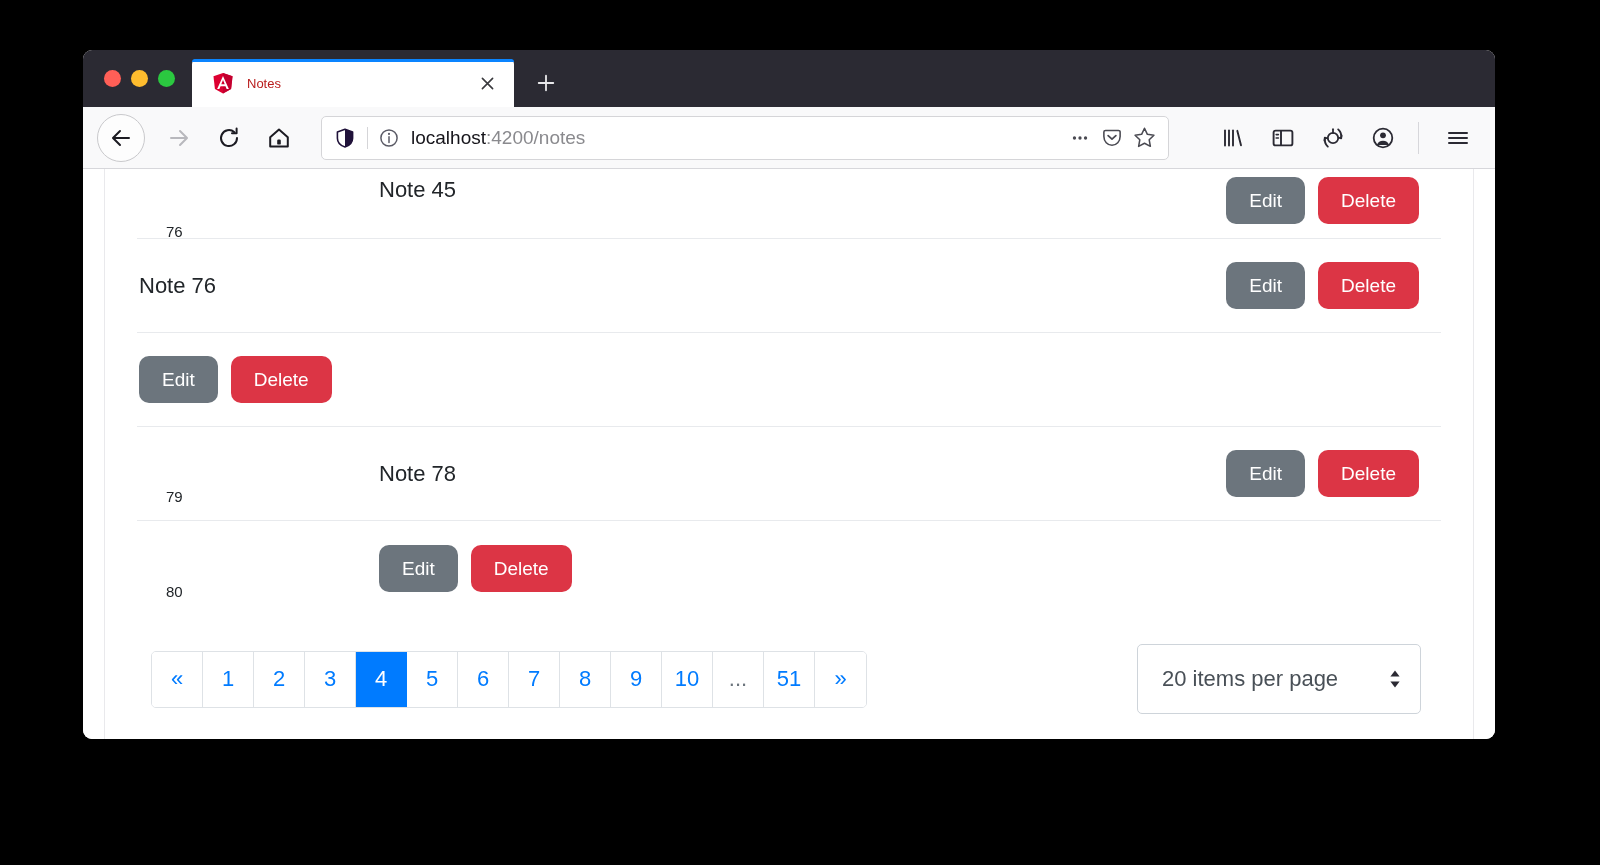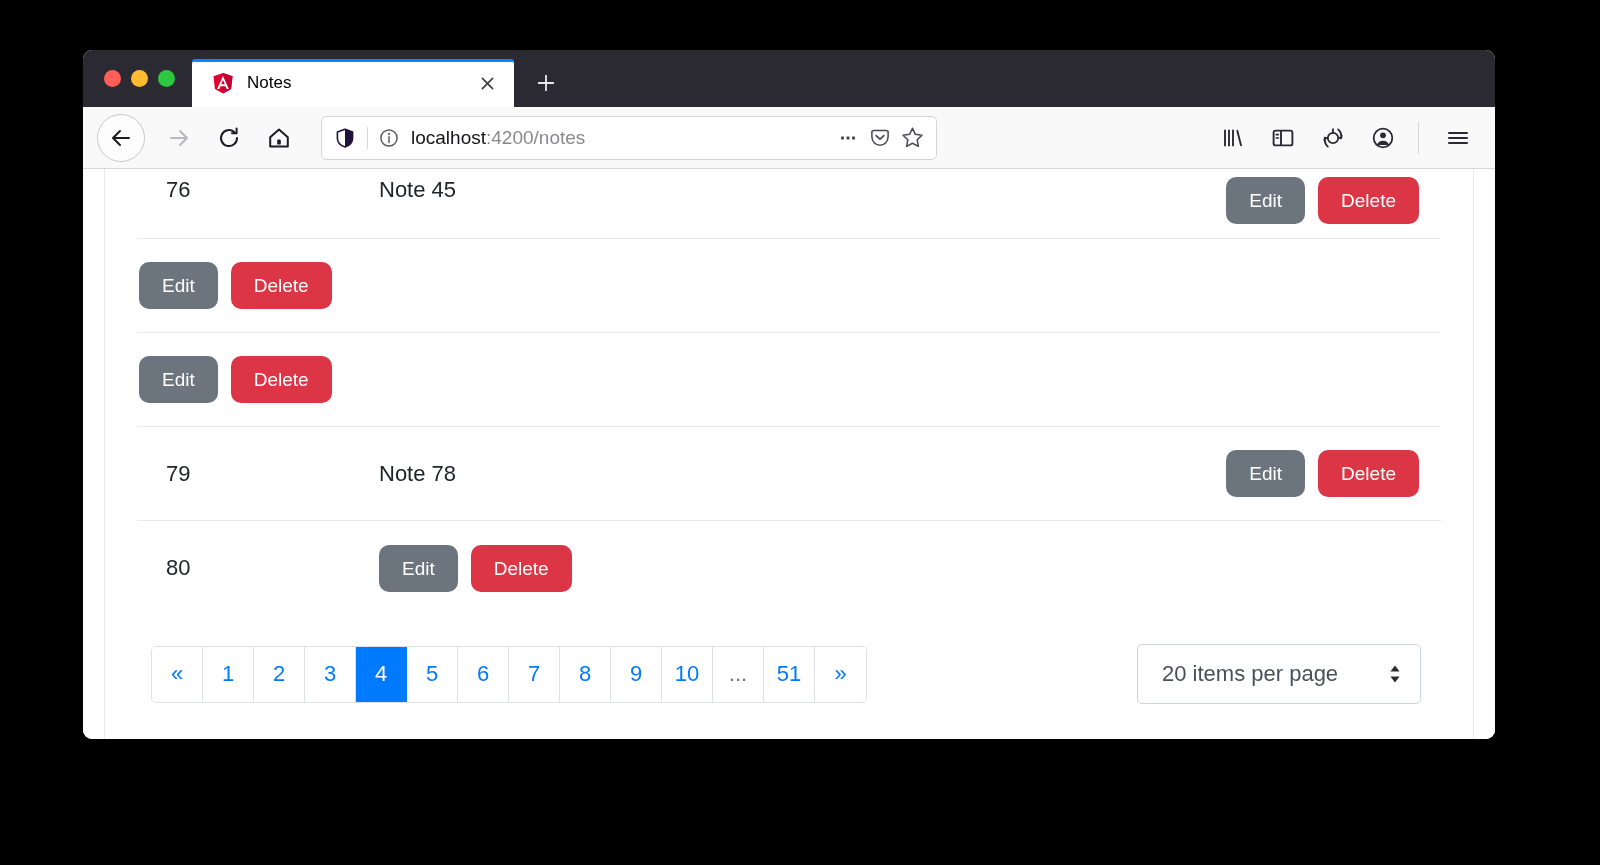--- a/index.html
+++ b/index.html
@@ -61,22 +61,22 @@
     position: absolute;
     left: 0; right: 0; top: 0;
     height: 3px;
     background: #0a84ff;
     border-top-left-radius: 5px;
     border-top-right-radius: 5px;
   }
   .tab-favicon { width: 22px; height: 23px; flex: 0 0 auto; margin-right: 13px; }
   .tab-title {
     flex: 1 1 auto;
-    font-size: 17px;
-    color: #000000;
+    font-size: 13px;
+    color: #b91c1c;
     white-space: nowrap;
     overflow: hidden;
     text-overflow: ellipsis;
   }
   .tab-close {
     width: 26px; height: 26px;
     display: flex; align-items: center; justify-content: center;
     flex: 0 0 auto;
   }
   .new-tab {
@@ -104,21 +104,21 @@
   .nav-btn.back {
     width: 48px; height: 48px;
     border: 1px solid #c9c9cc;
     border-radius: 50%;
     background: #fdfdfd;
     margin-right: 14px;
   }
 
   .urlbar {
     flex: 0 0 auto;
-    width: 616px;
+    width: 848px;
     height: 44px;
     margin-left: 12px;
     background: #ffffff;
     border: 1px solid #d5d5d8;
     border-radius: 5px;
     display: flex;
     align-items: center;
     padding: 0 10px 0 12px;
   }
   .url-shield { width: 22px; height: 22px; flex: 0 0 auto; }
@@ -170,23 +170,24 @@
     align-items: center;
     height: 94px;
     border-bottom: 1px solid #e8eaed;
     padding: 0 2px;
   }
   .note-row:first-child { height: 70px; align-items: flex-start; padding-top: 8px; }
   .note-row:last-of-type { border-bottom: none; }
   .cell-id {
     width: 240px;
     flex: 0 0 auto;
-    font-size: 22px;
+    font-size: 15px;
     color: #212529;
     padding-left: 27px;
+    margin-top: 46px;
   }
   .cell-name {
     flex: 1 1 auto;
     font-size: 22px;
     color: #212529;
   }
   .cell-actions {
     flex: 0 0 auto;
     display: flex;
     align-items: center;
@@ -242,21 +243,21 @@
     border-right-color: #007bff;
   }
   .page-item.disabled {
     color: #6c757d;
     cursor: default;
   }
 
   .page-size-select {
     position: relative;
     width: 284px;
-    height: 60px;
+    height: 70px;
     border: 1px solid #ced4da;
     border-radius: 5px;
     background: #ffffff;
     display: flex;
     align-items: center;
     padding: 0 18px 0 24px;
     cursor: pointer;
   }
   .page-size-label {
     flex: 1 1 auto;
@@ -421,20 +422,21 @@
         <div class="note-row">
           <div class="cell-id">76</div>
           <div class="cell-name">Note 45</div>
           <div class="cell-actions">
             <button class="btn btn-secondary">Edit</button>
             <button class="btn btn-danger">Delete</button>
           </div>
         </div>
 
         <div class="note-row">
+          <div class="cell-name">Note 76</div>
           <div class="cell-actions">
             <button class="btn btn-secondary">Edit</button>
             <button class="btn btn-danger">Delete</button>
           </div>
         </div>
 
         <div class="note-row">
           <div class="cell-actions">
             <button class="btn btn-secondary">Edit</button>
             <button class="btn btn-danger">Delete</button>

